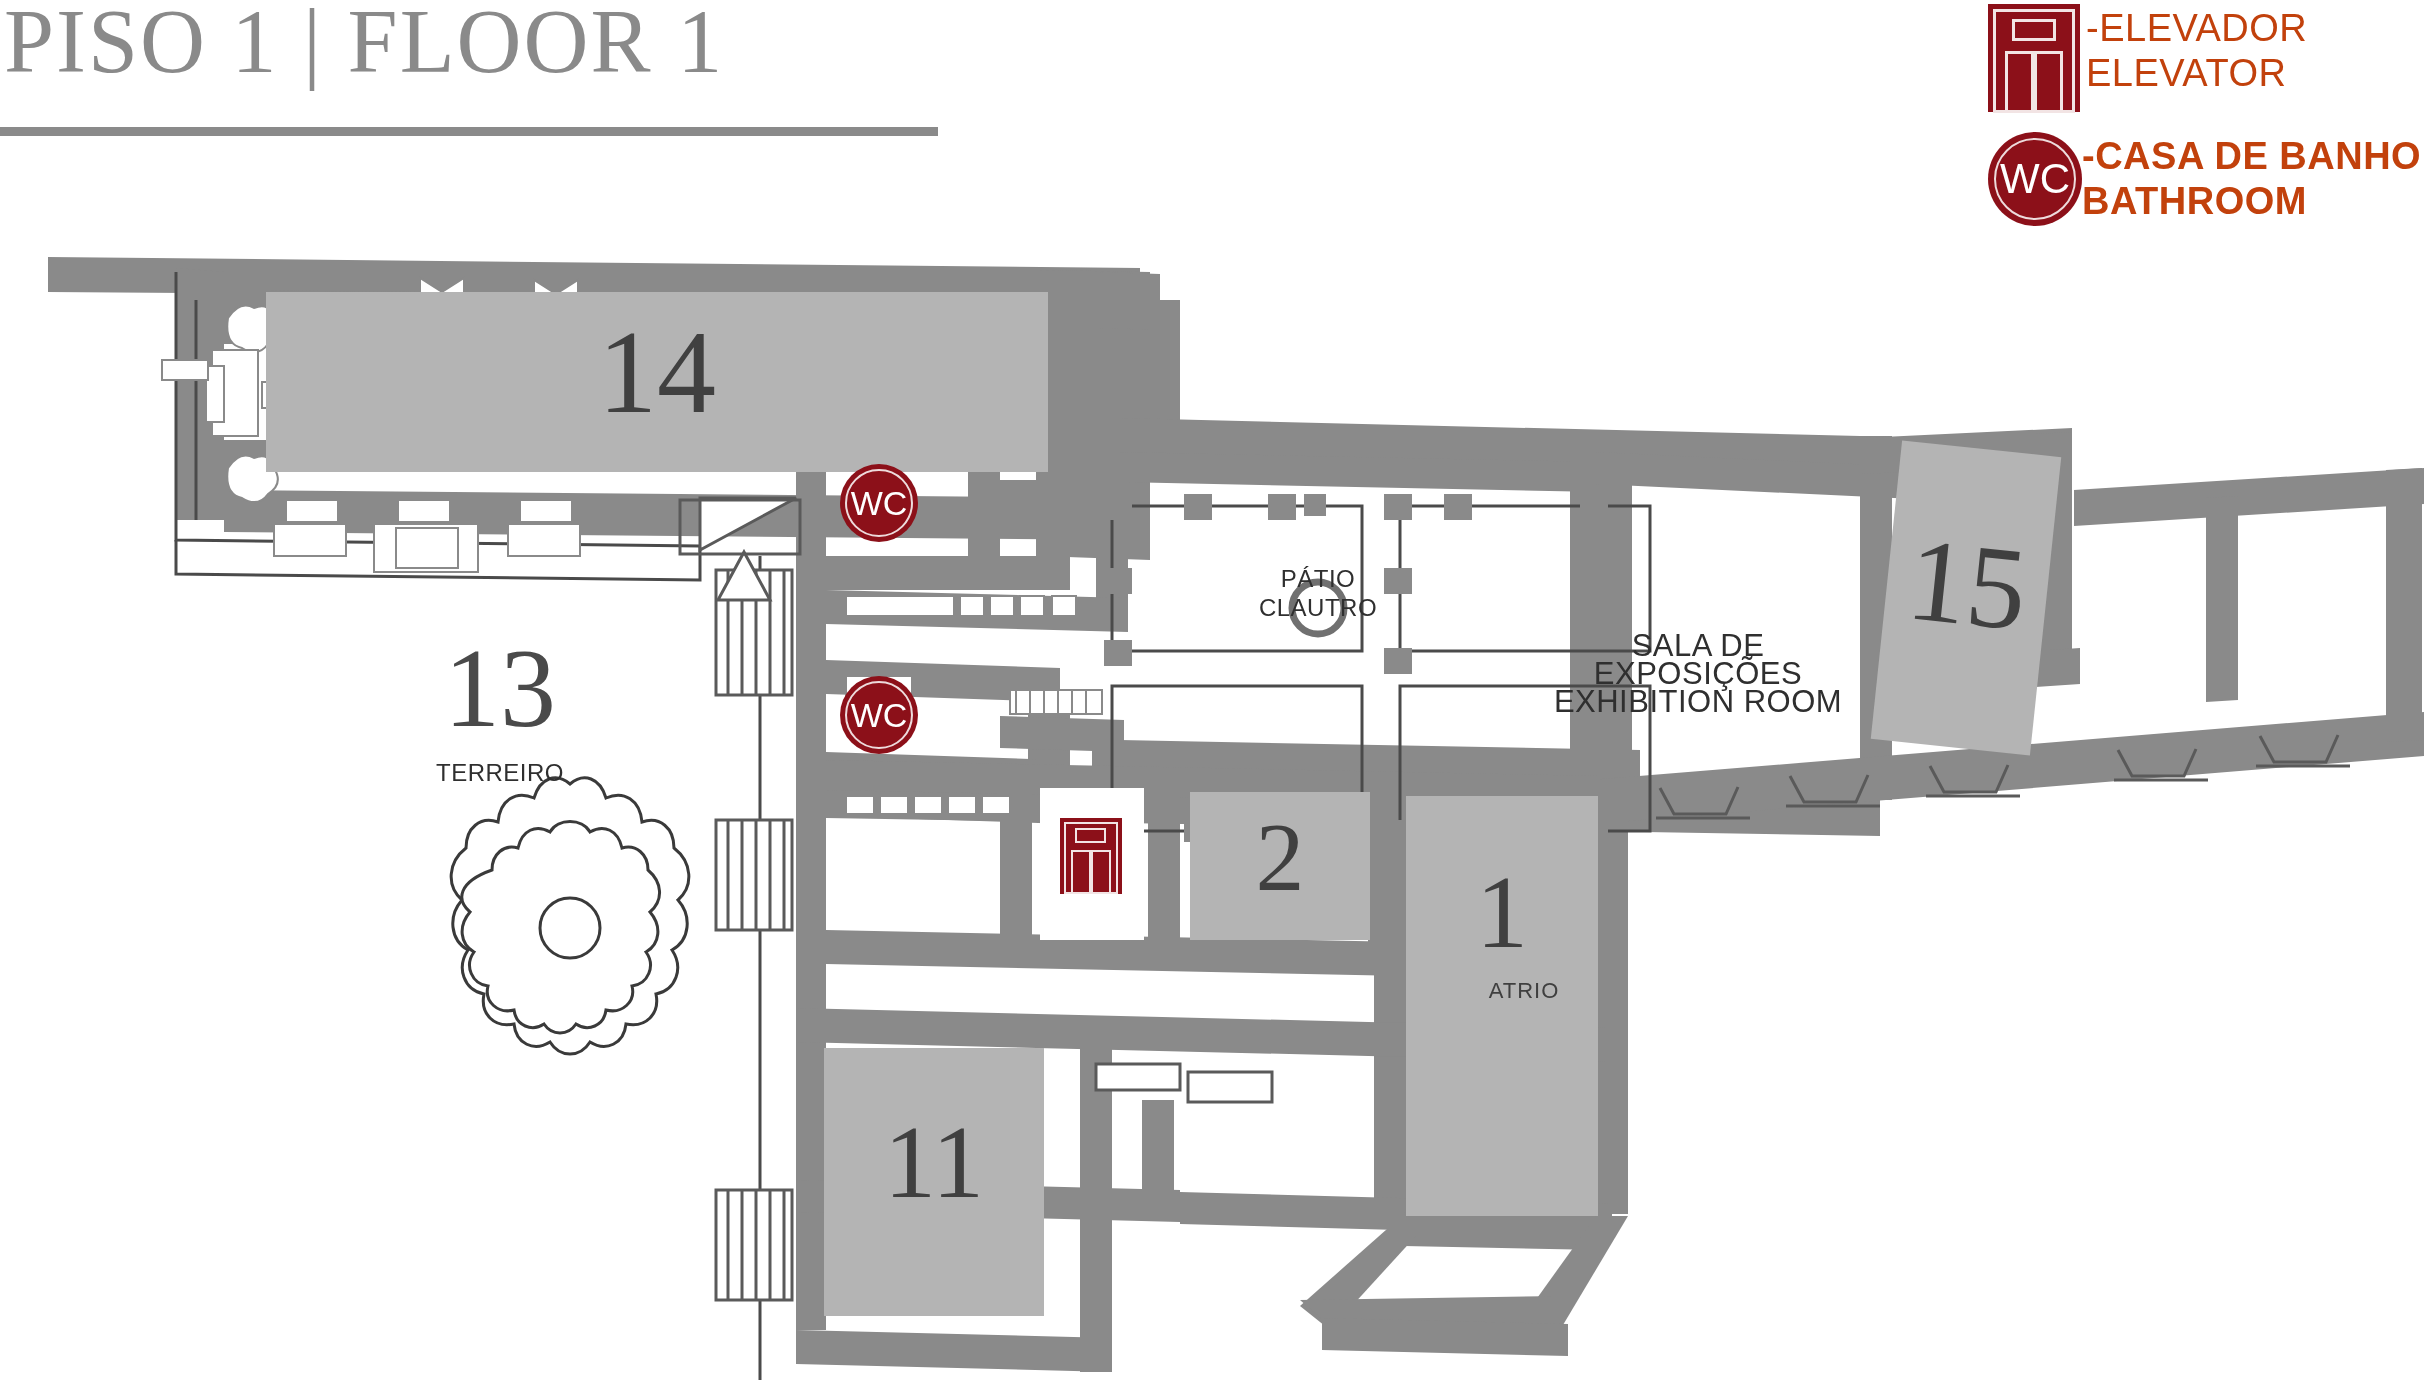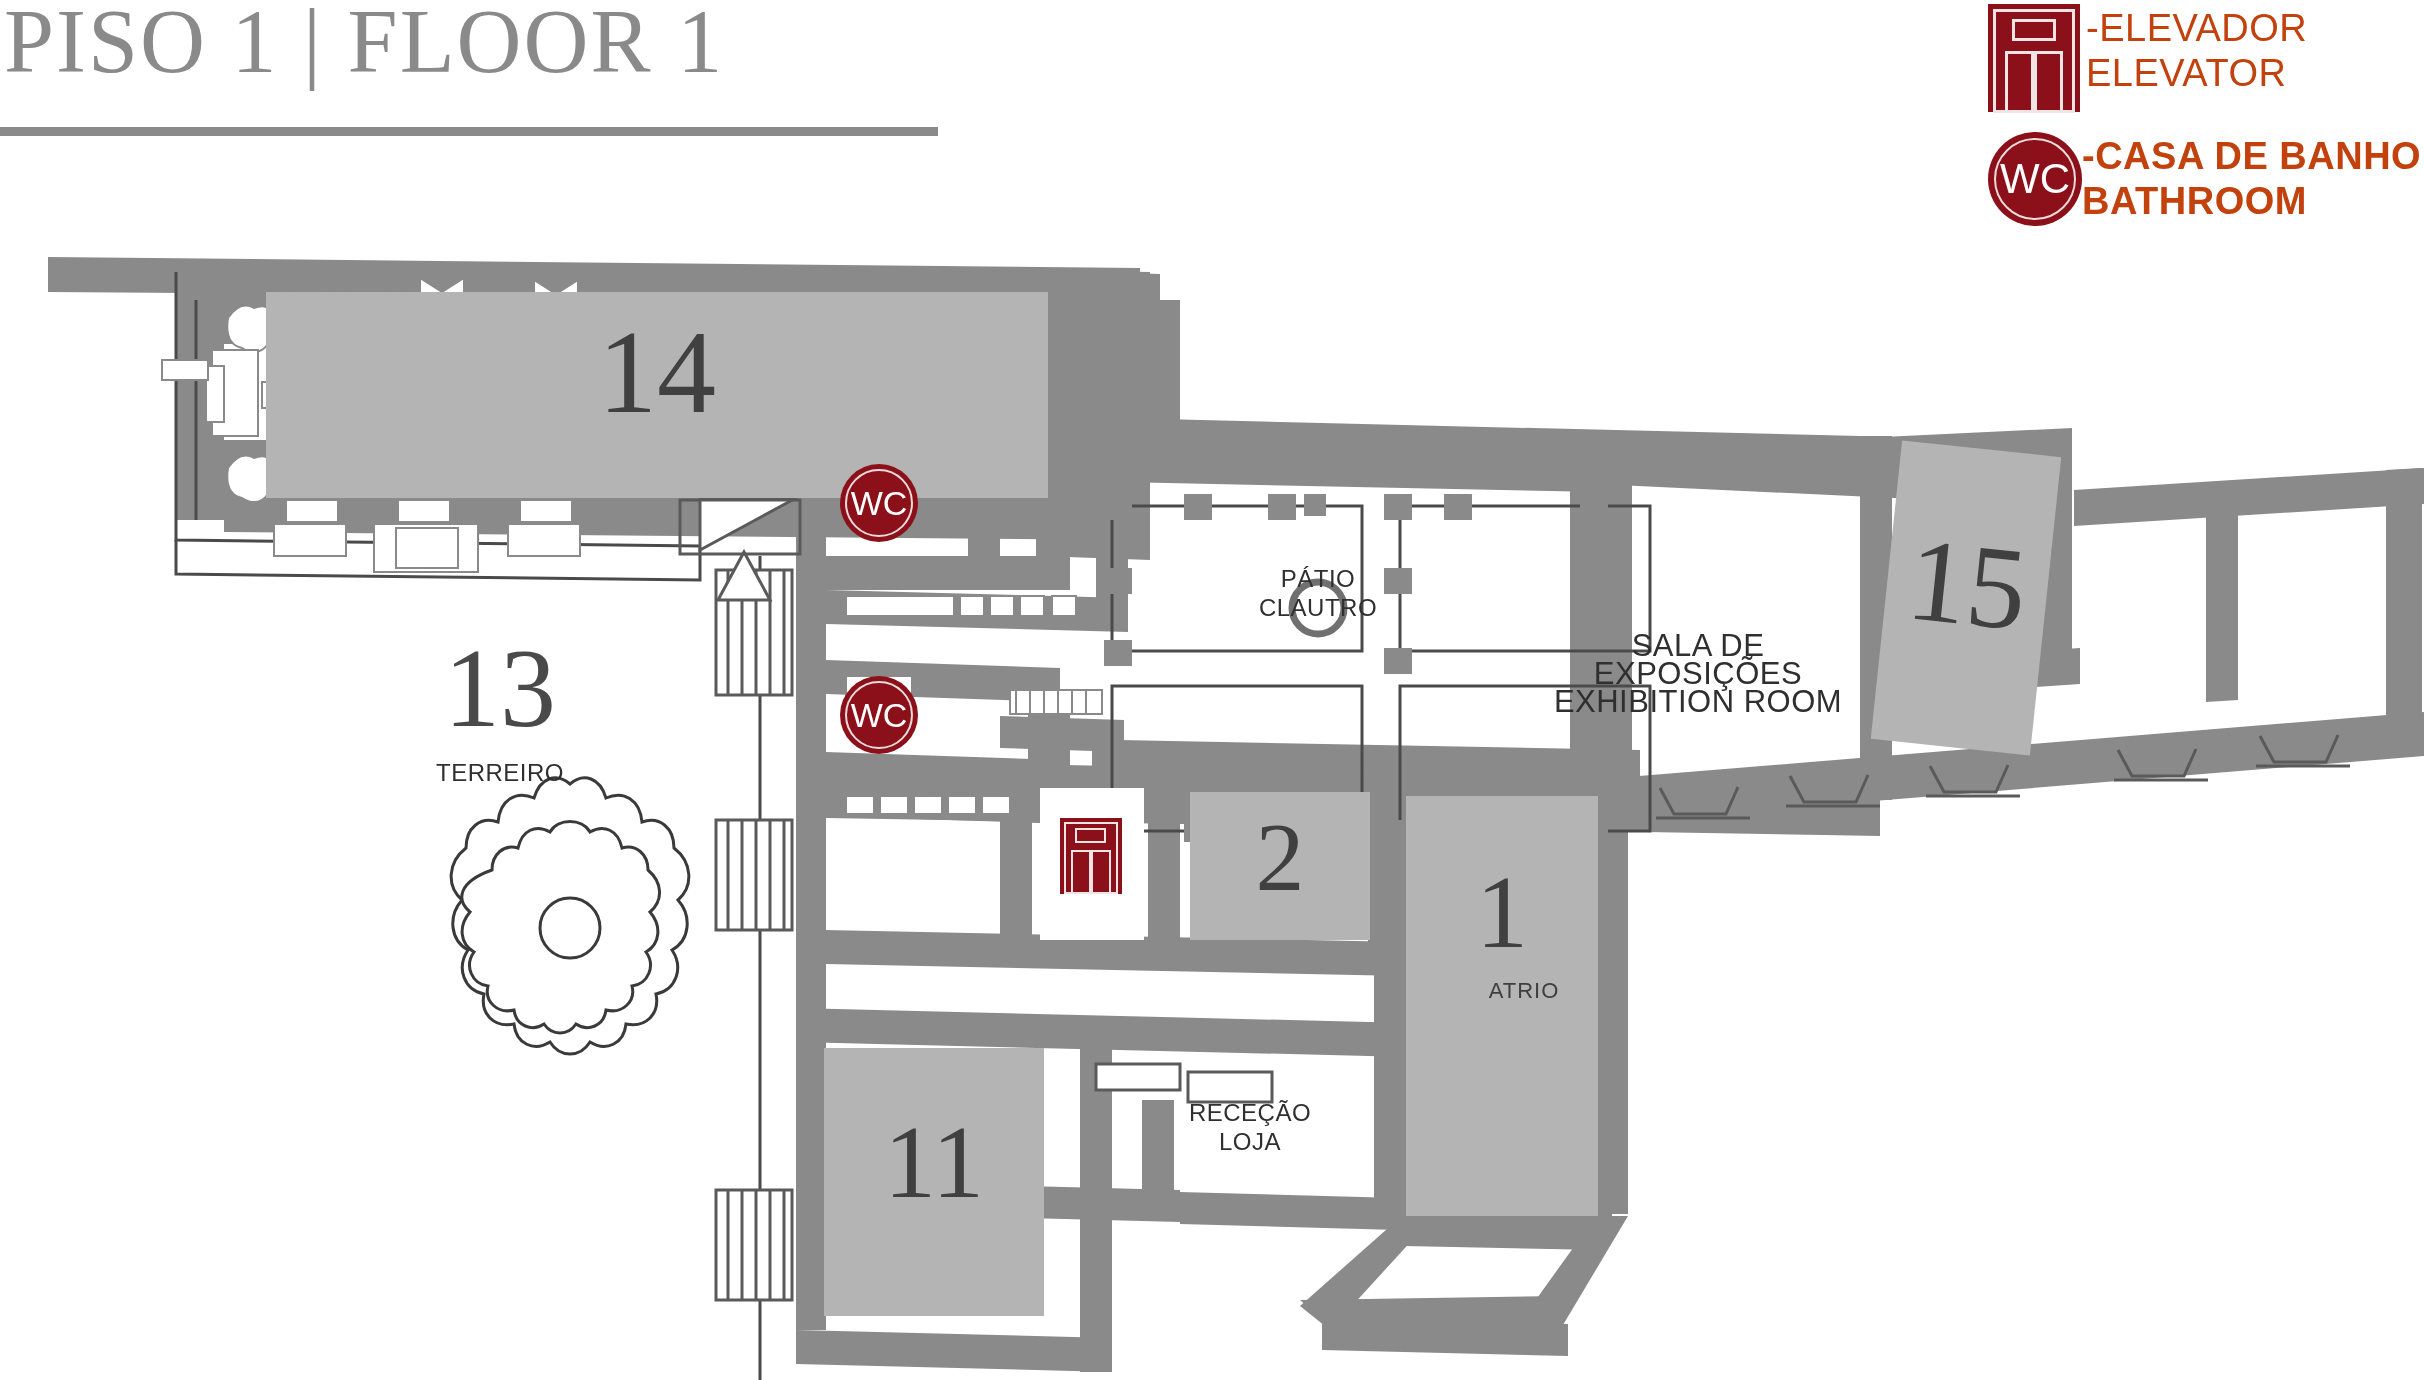--- a/index.html
+++ b/index.html
@@ -371,21 +371,21 @@
                  C498,1014 484,1002 488,986
                  C472,984 464,966 474,952
                  C460,944 458,926 470,912
                  C456,900 458,882 492,870 Z"></path>
         <circle cx="570" cy="928" r="30"></circle>
       </g>
 
     </svg>
   </div>
 
-  <div class="room" id="room-14" style="left:266px;top:292px;width:782px;height:206px;">
+  <div class="room" id="room-14" style="left:266px;top:292px;width:782px;height:180px;">
     <div class="num" style="top:22px;font-size:118px;">14</div>
   </div>
 
   <div id="room-15-wrap" style="position:absolute;left:1886px;top:448px;width:160px;height:300px;transform:rotate(6deg);transform-origin:50% 50%;">
     <div class="room" style="left:0;top:0;width:160px;height:300px;">
       <div class="num" style="top:78px;font-size:118px;">15</div>
     </div>
   </div>
 
 
@@ -404,22 +404,20 @@
 
   <div class="big-num" id="num-13" style="left:380px;top:632px;width:240px;font-size:112px;">13</div>
   <div class="plan-label" id="label-terreiro" style="left:380px;top:758px;width:240px;">TERREIRO</div>
 
   <div class="plan-label" id="label-patio" style="left:1198px;top:528px;width:240px;margin-top:36px;">PÁTIO
 CLAUTRO</div>
 
   <div class="plan-label" id="label-exhibition" style="left:1528px;top:632px;width:340px;font-size:31px;line-height:28px;">SALA DE EXPOSIÇÕES
 EXHIBITION ROOM</div>
 
-  <div class="plan-label" id="label-reception" style="left:1120px;top:1098px;width:260px;">RECEÇÃO
-LOJA</div>
 
   <div class="wc-icon map-wc" id="wc-1" style="left:840px;top:464px;">
     <span>WC</span>
   </div>
 
   <div class="wc-icon map-wc" id="wc-2" style="left:840px;top:676px;">
     <span>WC</span>
   </div>
 
   <div id="map-elev-plate" style="left:1040px;top:788px;width:104px;height:152px;"></div>

